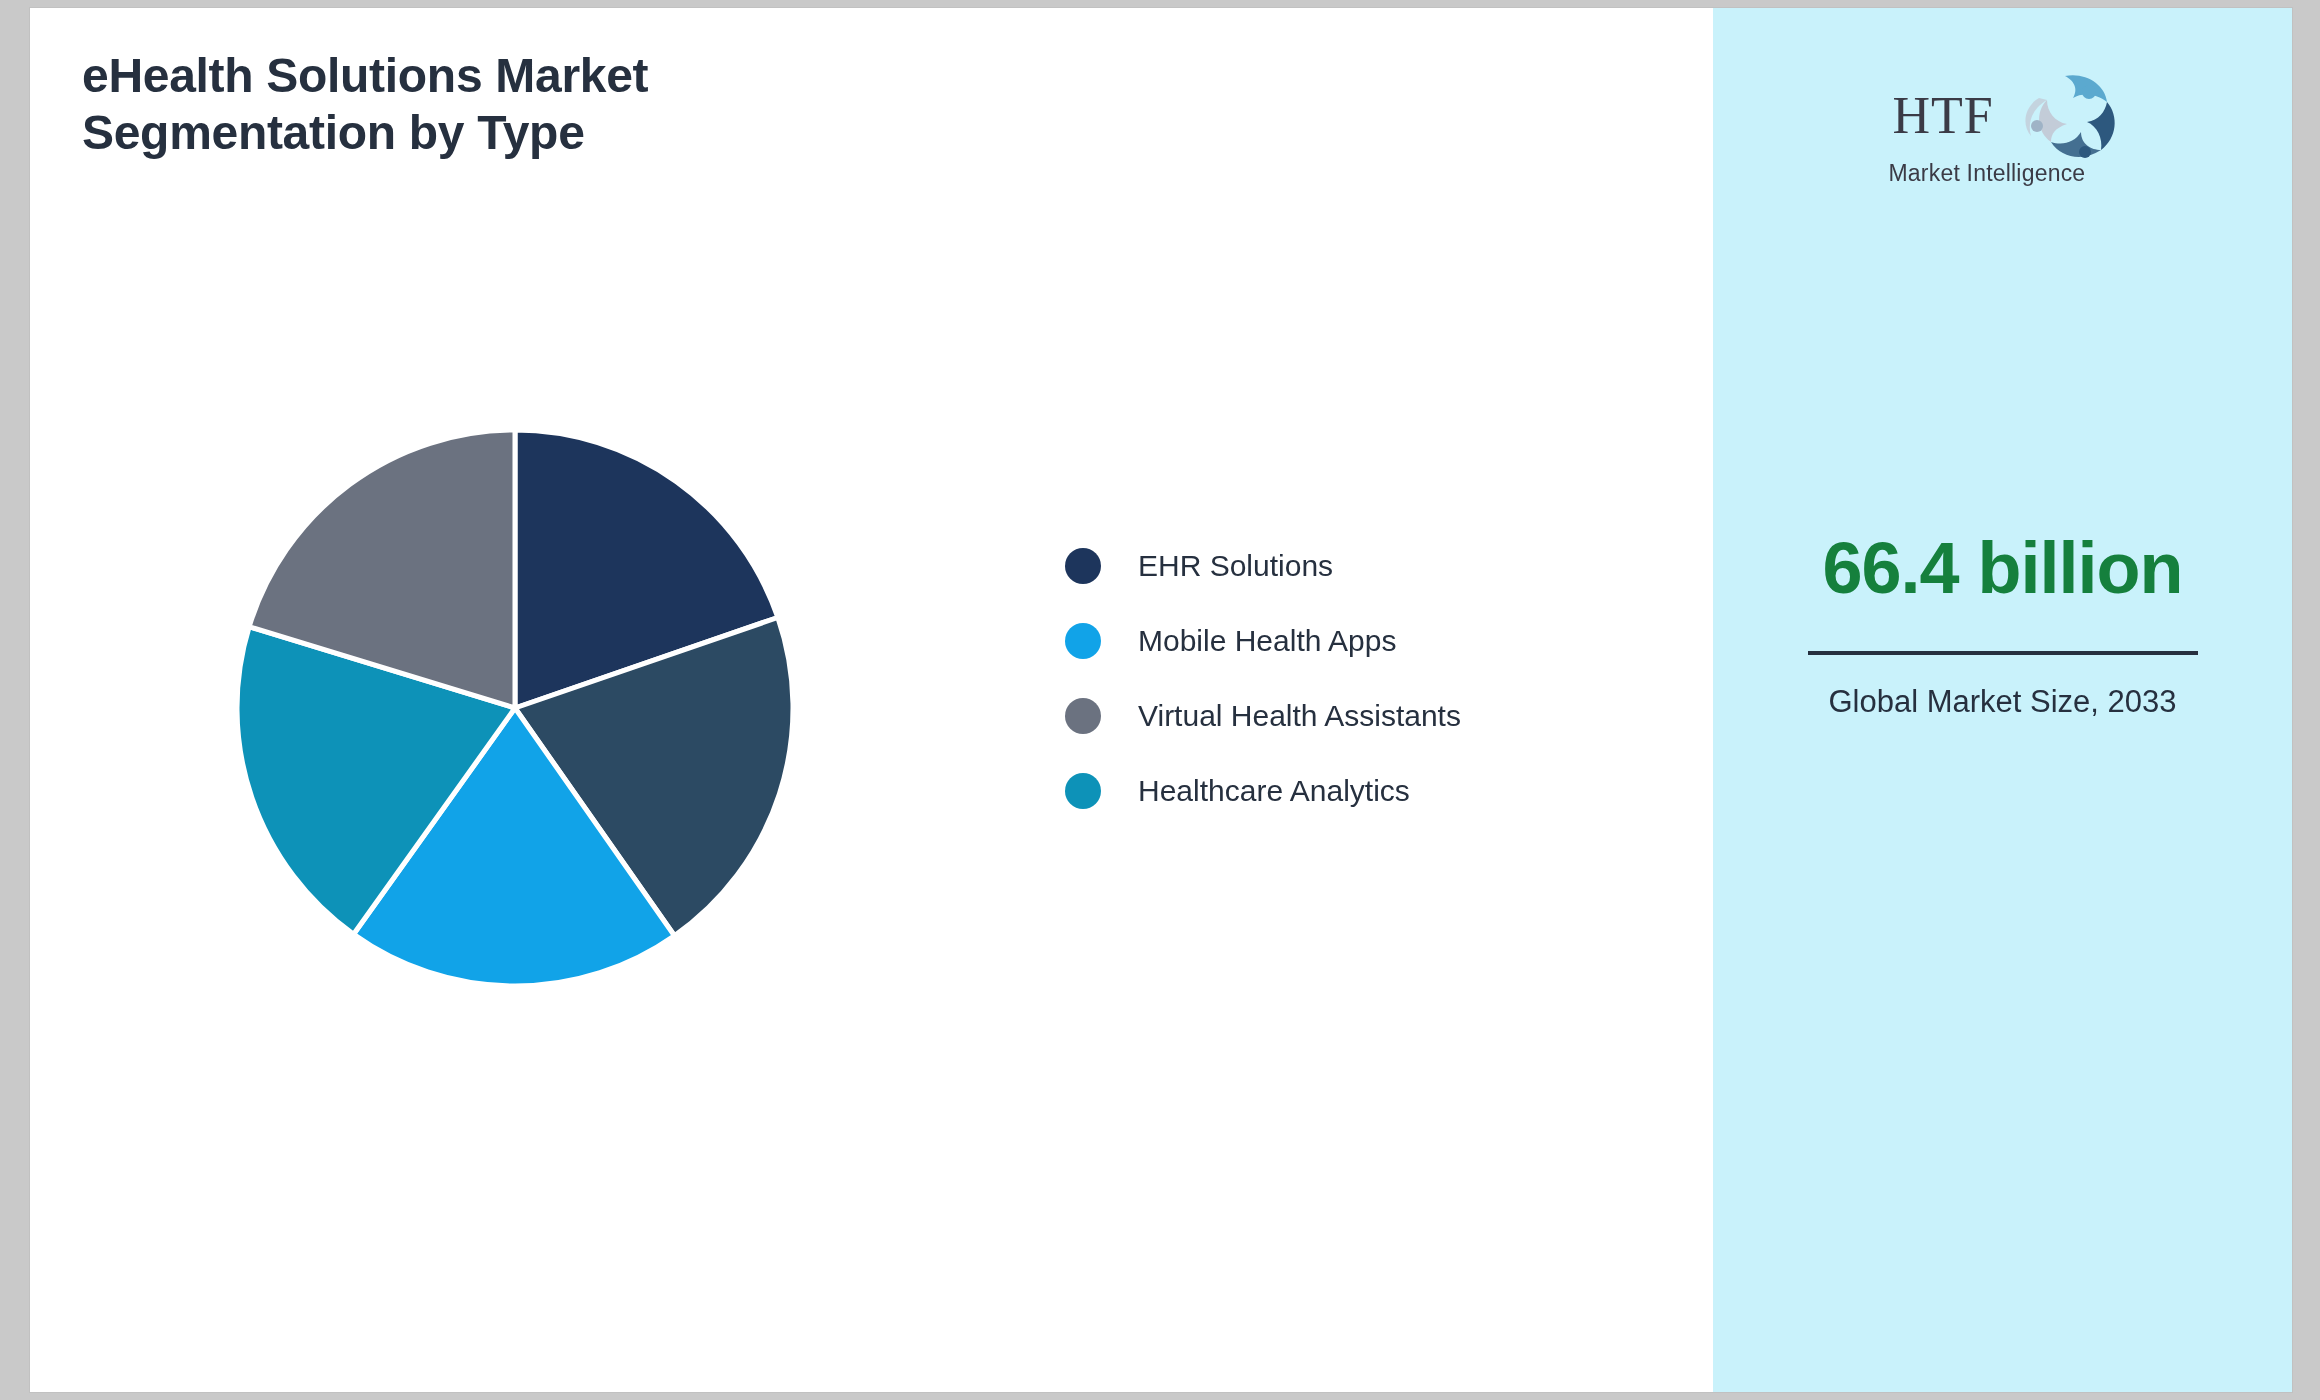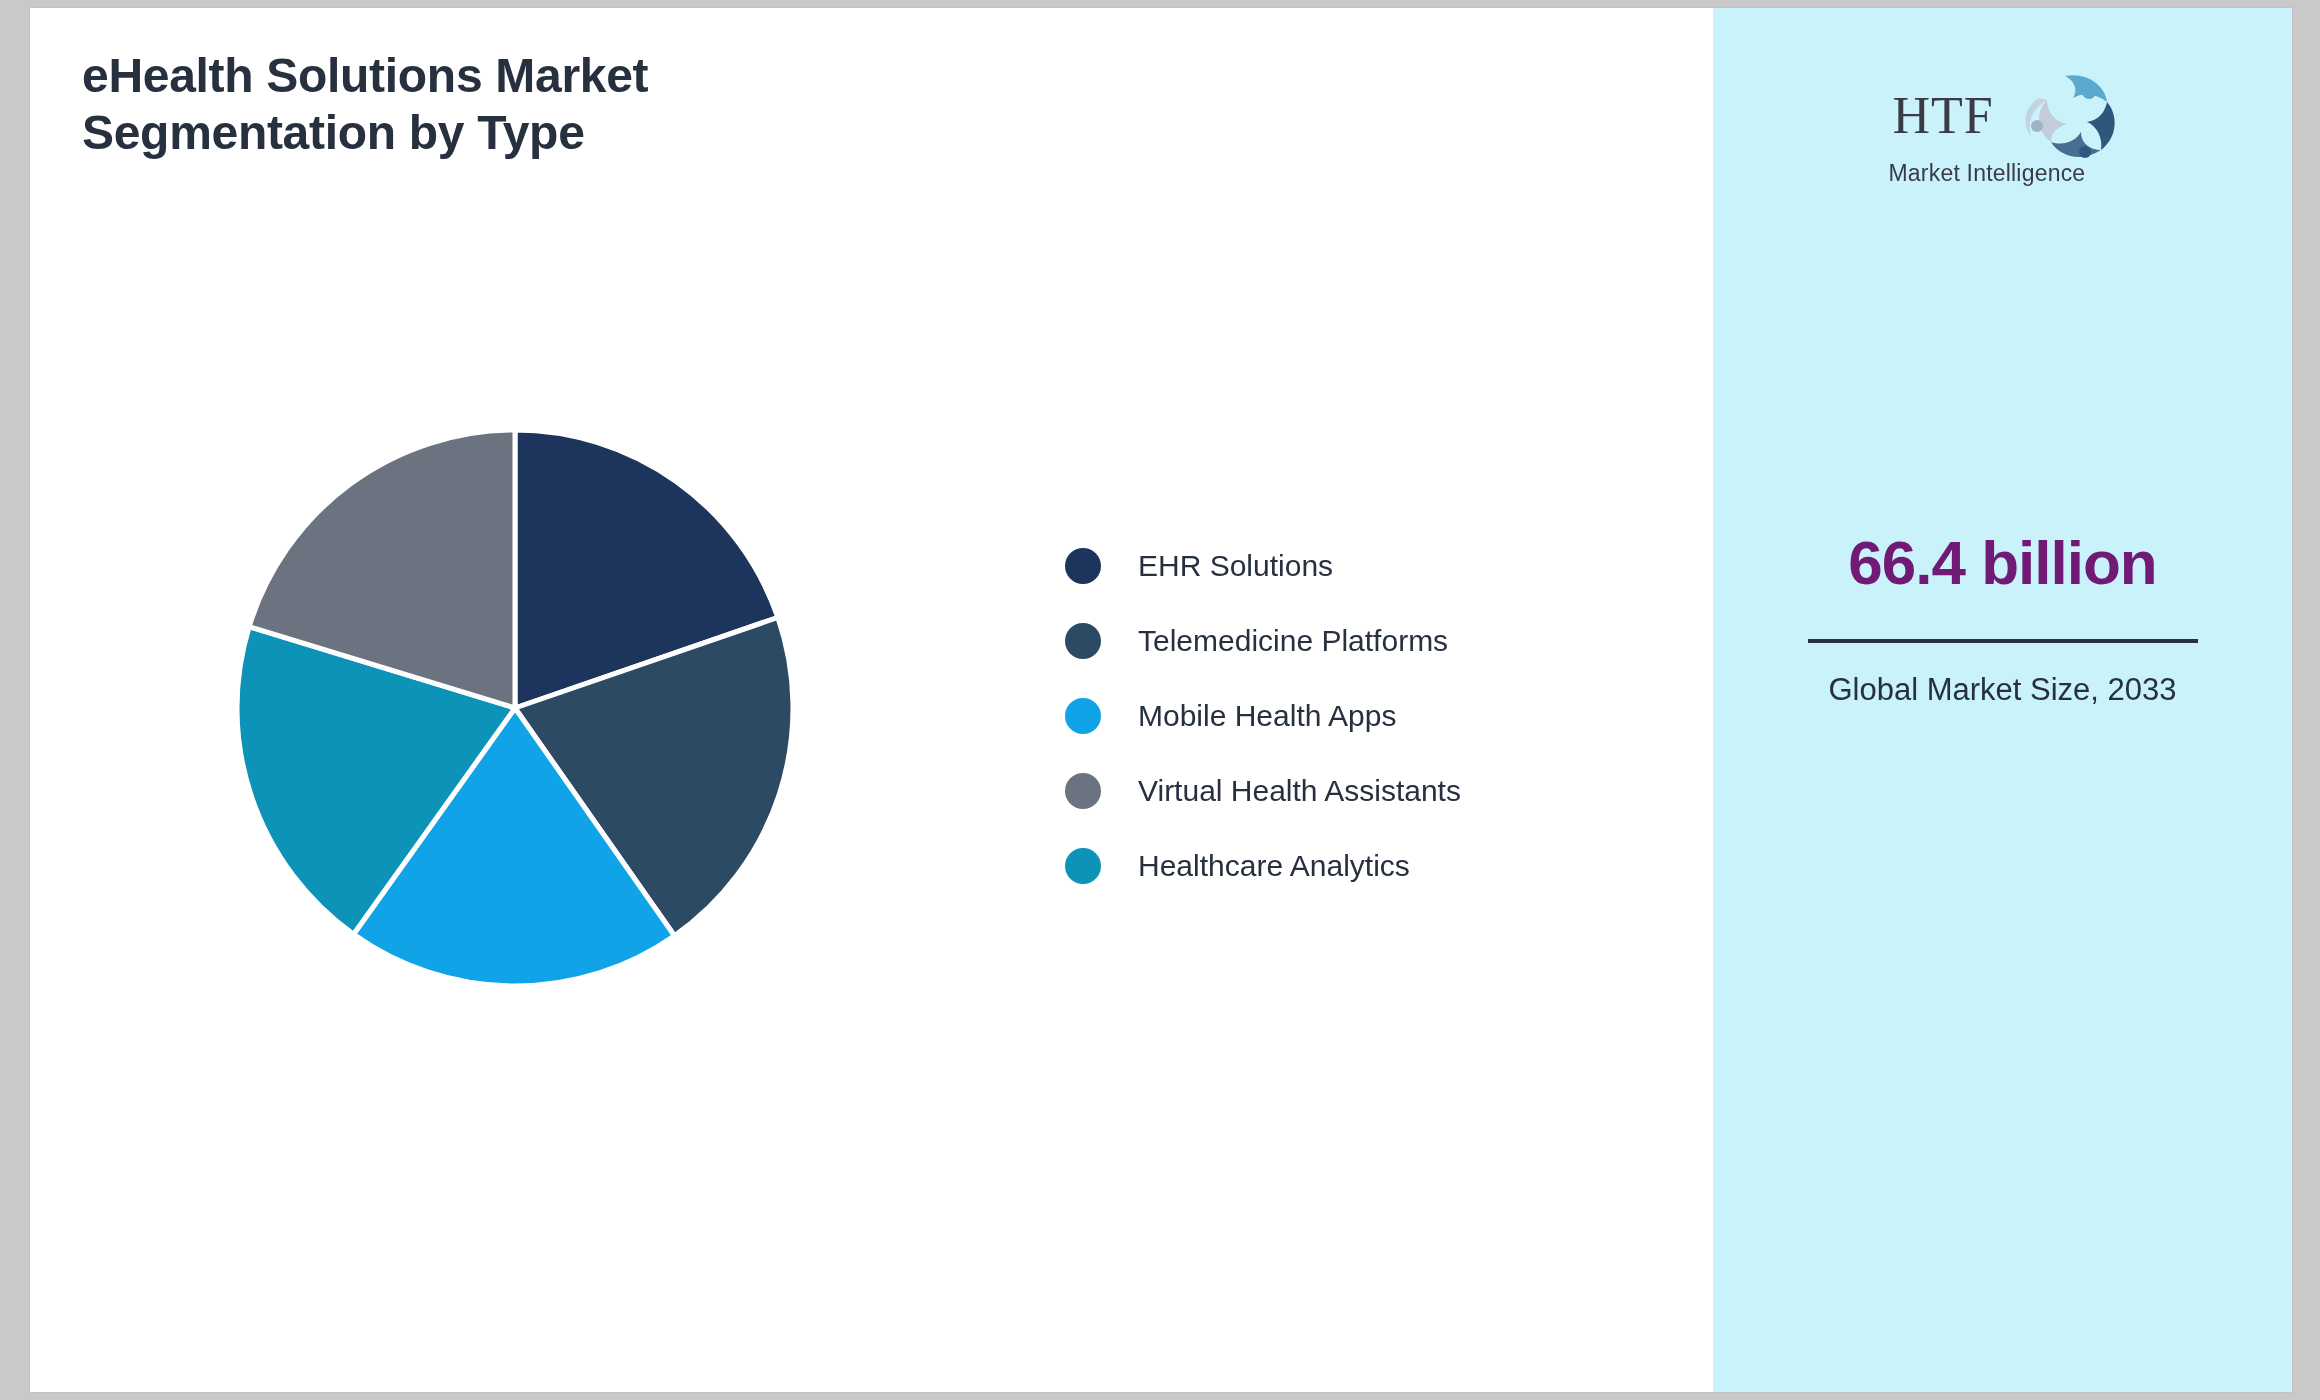--- a/index.html
+++ b/index.html
@@ -95,24 +95,24 @@
     color:#3b3b46;
     letter-spacing:0.2px;
   }
   #kpi{
     position:absolute;
     left:0;right:0;
     top:520px;
     text-align:center;
   }
   #kpi-value{
-    font-size:62px;
+    font-size:72px;
     font-weight:bold;
     line-height:1.12;
-    color:#701a75;
+    color:#15803d;
     letter-spacing:-1px;
     padding:0 28px;
   }
   #kpi-rule{
     width:390px;
     height:4px;
     background:#26303f;
     margin:42px auto 0 auto;
   }
   #kpi-caption{
@@ -143,24 +143,20 @@
           </g>
       </svg>
     </div>
 
     <div id="legend">
       <div class="legend-item">
         <span class="legend-swatch" style="background:#1d355c"></span>
         <span class="legend-label">EHR Solutions</span>
       </div>
       <div class="legend-item">
-        <span class="legend-swatch" style="background:#2c4a63"></span>
-        <span class="legend-label">Telemedicine Platforms</span>
-      </div>
-      <div class="legend-item">
         <span class="legend-swatch" style="background:#11a3e8"></span>
         <span class="legend-label">Mobile Health Apps</span>
       </div>
       <div class="legend-item">
         <span class="legend-swatch" style="background:#6b7280"></span>
         <span class="legend-label">Virtual Health Assistants</span>
       </div>
       <div class="legend-item">
         <span class="legend-swatch" style="background:#0d92b8"></span>
         <span class="legend-label">Healthcare Analytics</span>

